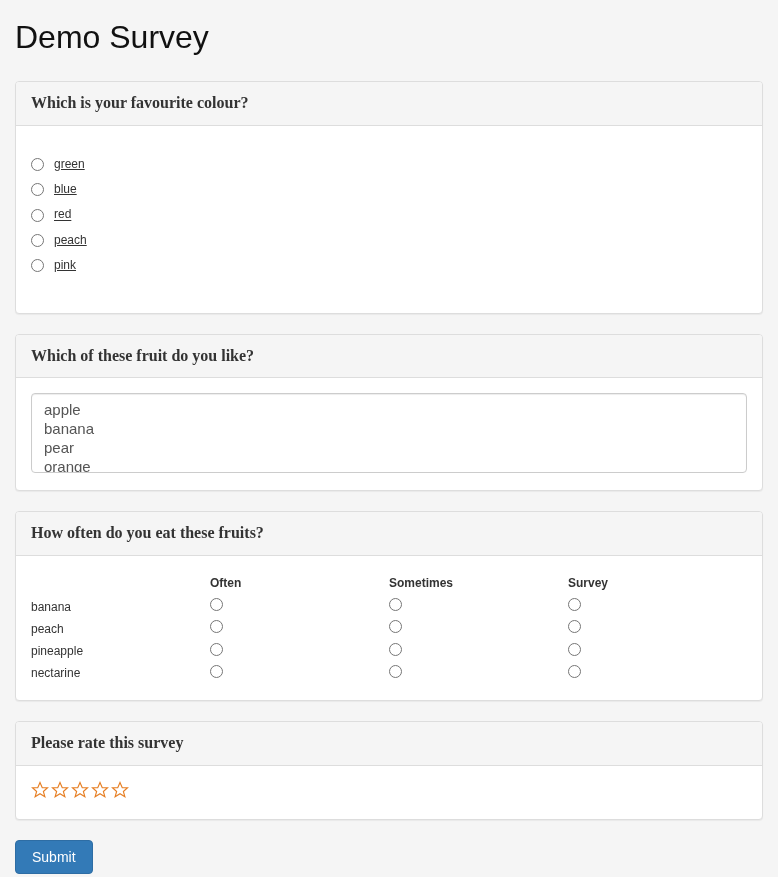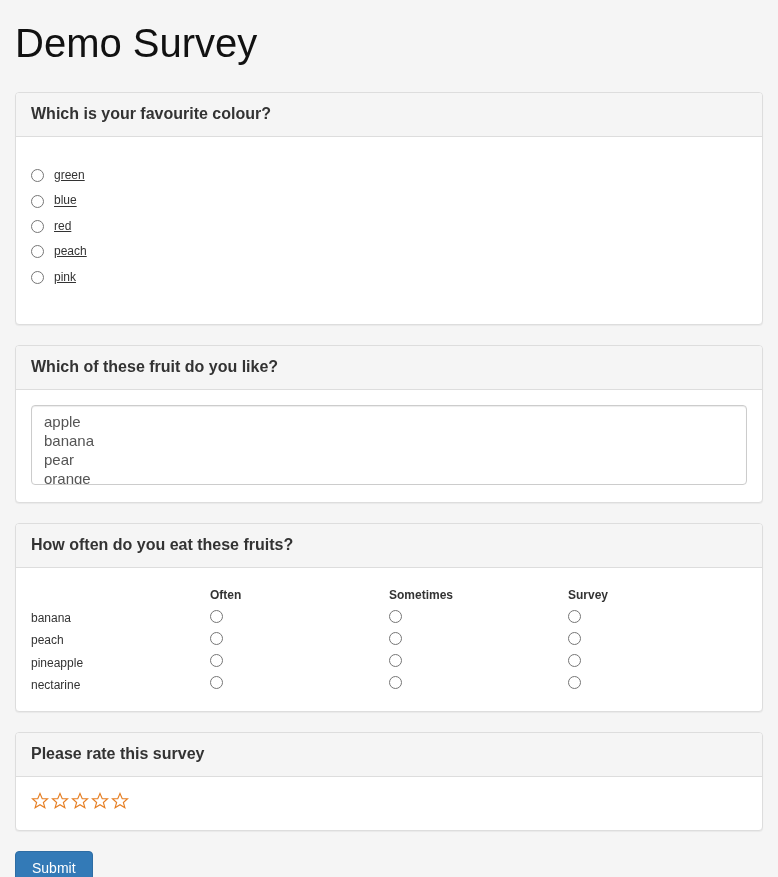--- a/index.html
+++ b/index.html
@@ -9,21 +9,21 @@
     }
     body {
       font-family: "Helvetica Neue", Helvetica, Arial, sans-serif;
       font-size: 14px;
       line-height: 1.42857143;
       color: #333;
       background-color: #f5f5f5;
       padding: 15px;
     }
     h1 {
-      font-size: 40px;
+      font-size: 32px;
       font-weight: 500;
       margin-bottom: 20px;
       color: #111;
     }
     .panel {
       background: #fff;
       border: 1px solid #ddd;
       border-radius: 4px;
       margin-bottom: 20px;
       box-shadow: 0 1px 1px rgba(0,0,0,0.05);
@@ -32,20 +32,21 @@
       padding: 10px 15px;
       background-color: #f5f5f5;
       border-bottom: 1px solid #ddd;
       border-top-left-radius: 3px;
       border-top-right-radius: 3px;
     }
     .panel-title {
       font-size: 16px;
       font-weight: bold;
       color: #333;
+      font-family: Liberation Serif, serif;
     }
     .panel-body {
       padding: 15px;
     }
     .radio-group {
       padding: 15px 0;
     }
     .radio-item {
       display: block;
       margin-bottom: 8px;

